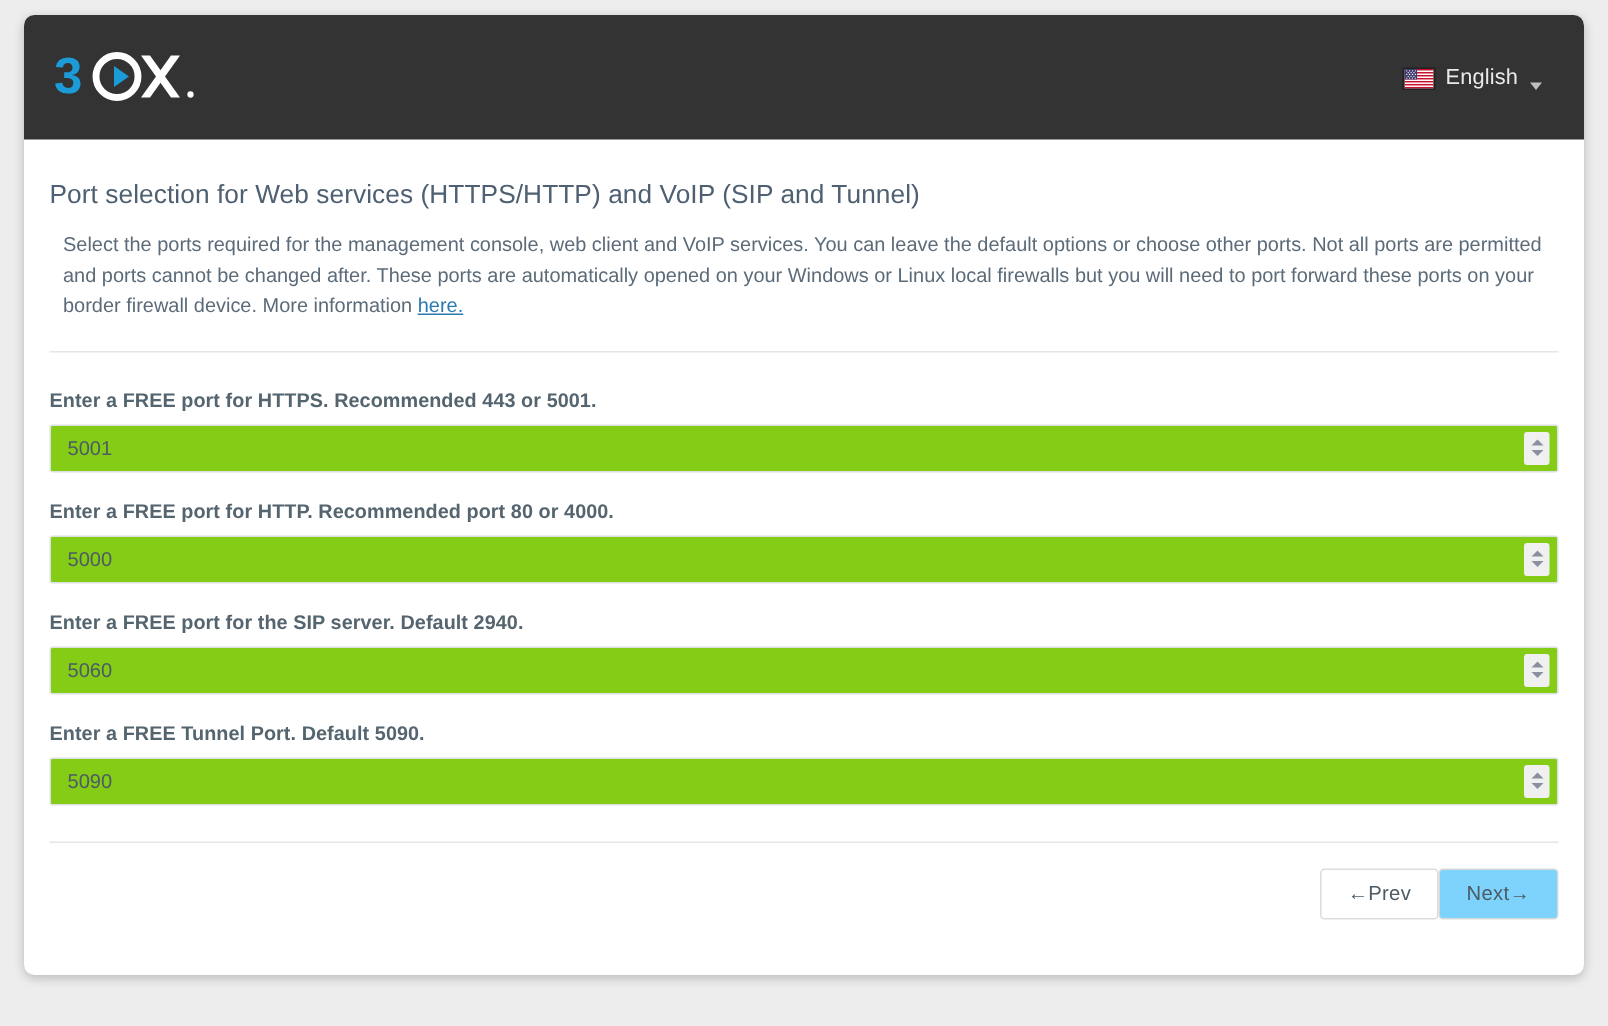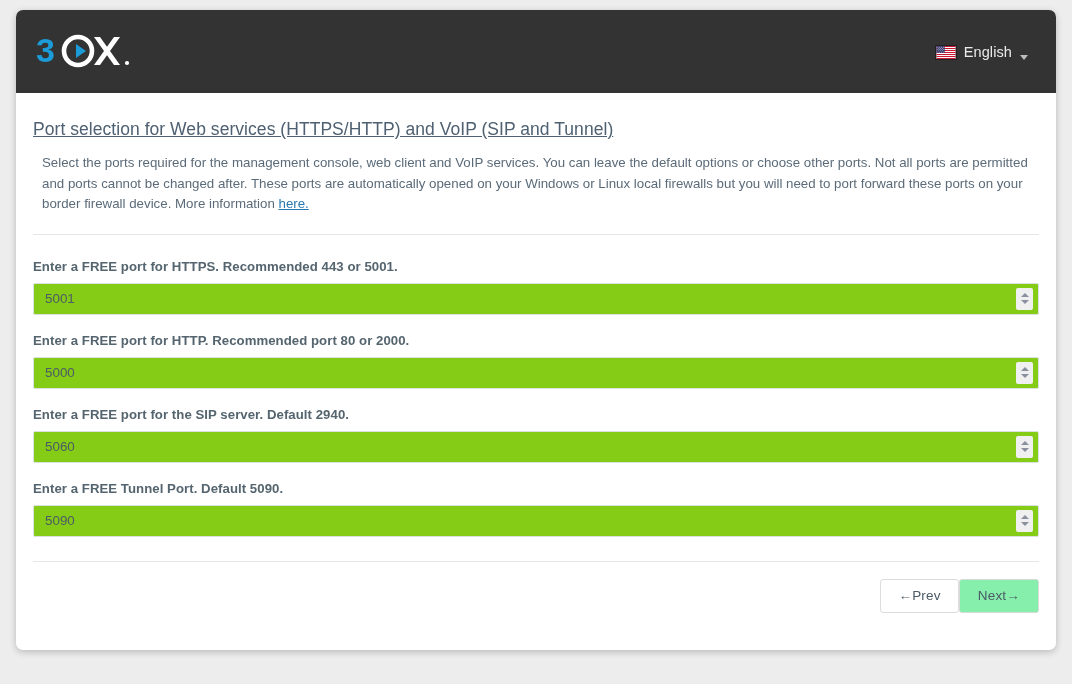--- a/index.html
+++ b/index.html
@@ -85,21 +85,20 @@
   .content {
     padding: 26px 17px 0 17px;
   }
 
   .title {
     color: #4e6071;
     font-size: 17.5px;
     font-weight: normal;
     margin: 0 0 13px 0;
     letter-spacing: .05px;
-    text-decoration: underline;
   }
 
   .intro {
     color: #5b6b79;
     font-size: 13.3px;
     line-height: 20.5px;
     margin: 9px;
     max-width: 996px;
   }
   .intro a {
@@ -190,21 +189,21 @@
     color: #4d5b66;
     border: 1px solid #dcdcdc;
     border-radius: 3px;
     background: #ffffff;
     padding: 9px 17px;
     cursor: pointer;
     line-height: 14px;
     letter-spacing: .2px;
   }
   .btn-next {
-    background: #86efac;
+    background: #7dd3fc;
     border-color: #d6dada;
     padding: 9px 18px;
   }
 </style>
 </head>
 <body>
 
 <div class="page">
   <div class="card">
 
@@ -275,21 +274,21 @@
           <div class="input-wrap">
             <input class="port-input" type="text" value="5001" style="">
             <span class="spinner">
               <span class="spin-up"></span>
               <span class="spin-down"></span>
             </span>
           </div>
         </div>
 
         <div class="field">
-          <label class="field-label">Enter a FREE port for HTTP. Recommended port 80 or 2000.</label>
+          <label class="field-label">Enter a FREE port for HTTP. Recommended port 80 or 4000.</label>
           <div class="input-wrap">
             <input class="port-input" type="text" value="5000" style="">
             <span class="spinner">
               <span class="spin-up"></span>
               <span class="spin-down"></span>
             </span>
           </div>
         </div>
 
         <div class="field">

